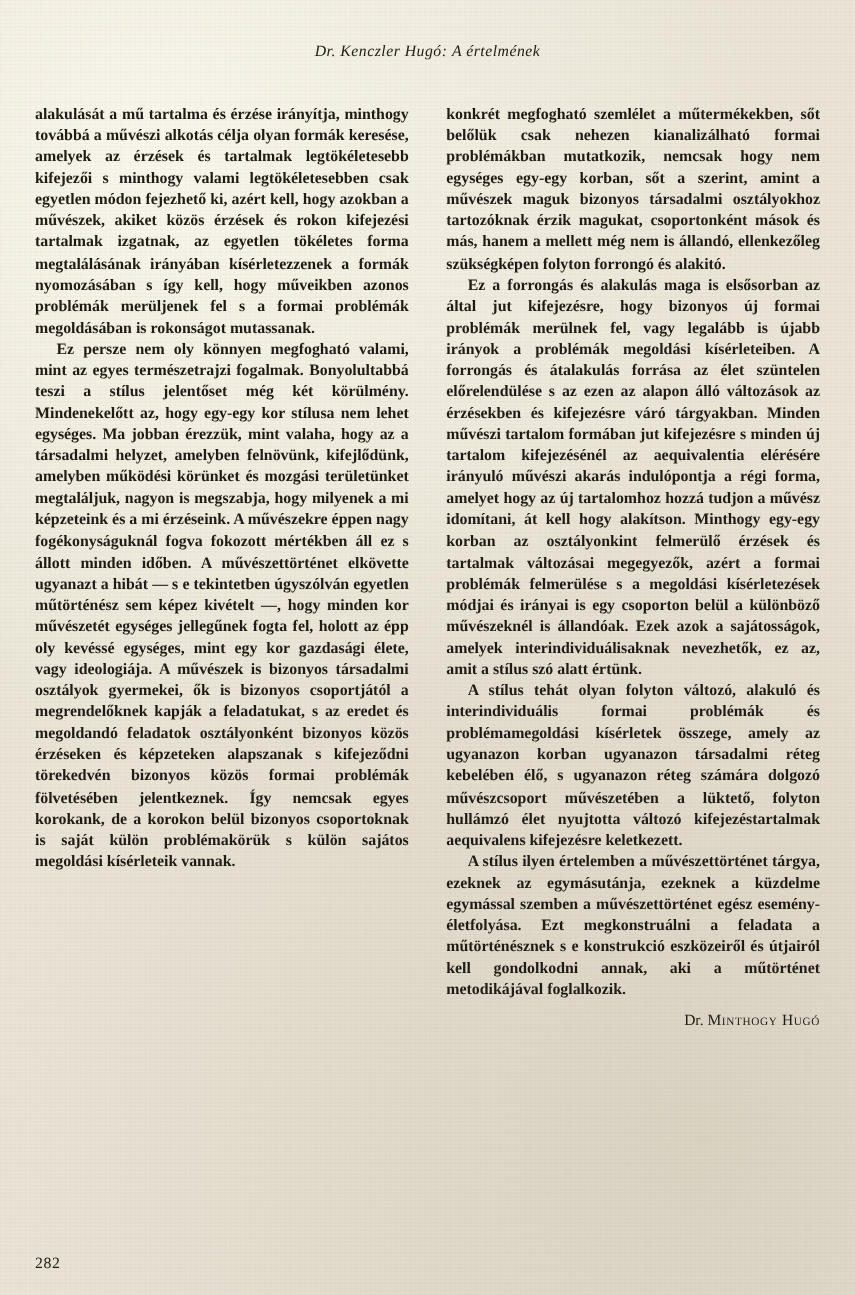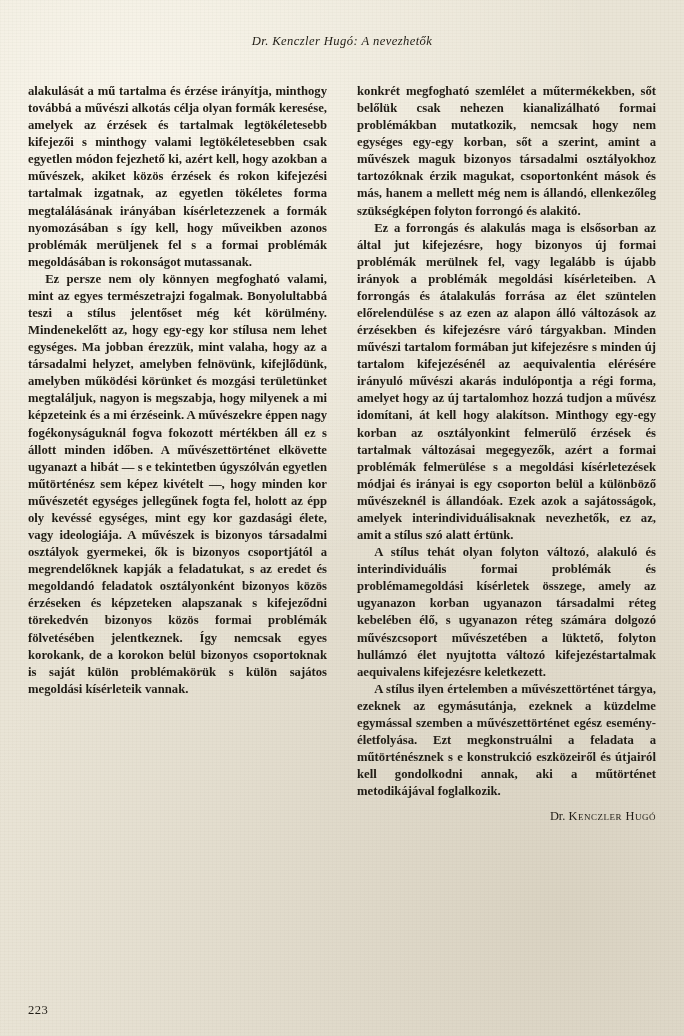--- a/index.html
+++ b/index.html
@@ -97,36 +97,36 @@
   }
 </style>
 </head>
 <body>
 
 <div class="page">
   <div class="paper-grain"></div>
   <div class="content">
     <div class="page-body">
       <div class="running-head">
-        <span>Dr. Kenczler Hugó</span><span>:</span>&nbsp;<span>A nevezhetők</span>
+        <span>Dr. Kenczler Hugó</span><span>:</span>&nbsp;<span>A értelmének</span>
       </div>
 
       <div class="columns">
         <div class="col">
           <p class="para first">alakulását a mű tartalma és érzése irányítja, minthogy továbbá a művészi alkotás célja olyan formák keresése, amelyek az érzések és tartalmak legtökéletesebb kifejezői s minthogy valami legtökéletesebben csak egyetlen módon fejezhető ki, azért kell, hogy azokban a művészek, akiket közös érzések és rokon kifejezési tartalmak izgatnak, az egyetlen tökéletes forma megtalálásának irányában kísérletezzenek a formák nyomozásában s így kell, hogy műveikben azonos problémák merüljenek fel s a formai problémák megoldásában is rokonságot mutassanak.</p>
           <p class="para">Ez persze nem oly könnyen megfogható valami, mint az egyes természetrajzi fogalmak. Bonyolultabbá teszi a stílus jelentőset még két körülmény. Mindenekelőtt az, hogy egy-egy kor stílusa nem lehet egységes. Ma jobban érezzük, mint valaha, hogy az a társadalmi helyzet, amelyben felnövünk, kifejlődünk, amelyben működési körünket és mozgási területünket megtaláljuk, nagyon is megszabja, hogy milyenek a mi képzeteink és a mi érzéseink. A művészekre éppen nagy fogékonyságuknál fogva fokozott mértékben áll ez s állott minden időben. A művészettörténet elkövette ugyanazt a hibát — s e tekintetben úgyszólván egyetlen műtörténész sem képez kivételt —, hogy minden kor művészetét egységes jellegűnek fogta fel, holott az épp oly kevéssé egységes, mint egy kor gazdasági élete, vagy ideologiája. A művészek is bizonyos társadalmi osztályok gyermekei, ők is bizonyos csoportjától a megrendelőknek kapják a feladatukat, s az eredet és megoldandó feladatok osztályonként bizonyos közös érzéseken és képzeteken alapszanak s kifejeződni törekedvén bizonyos közös formai problémák fölvetésében jelentkeznek. Így nemcsak egyes korokank, de a korokon belül bizonyos csoportoknak is saját külön problémakörük s külön sajátos megoldási kísérleteik vannak.</p>
         </div>
         <div class="col">
           <p class="para first">konkrét megfogható szemlélet a műtermékekben, sőt belőlük csak nehezen kianalizálható formai problémákban mutatkozik, nemcsak hogy nem egységes egy-egy korban, sőt a szerint, amint a művészek maguk bizonyos társadalmi osztályokhoz tartozóknak érzik magukat, csoportonként mások és más, hanem a mellett még nem is állandó, ellenkezőleg szükségképen folyton forrongó és alakitó.</p>
           <p class="para">Ez a forrongás és alakulás maga is elsősorban az által jut kifejezésre, hogy bizonyos új formai problémák merülnek fel, vagy legalább is újabb irányok a problémák megoldási kísérleteiben. A forrongás és átalakulás forrása az élet szüntelen előrelendülése s az ezen az alapon álló változások az érzésekben és kifejezésre váró tárgyakban. Minden művészi tartalom formában jut kifejezésre s minden új tartalom kifejezésénél az aequivalentia elérésére irányuló művészi akarás indulópontja a régi forma, amelyet hogy az új tartalomhoz hozzá tudjon a művész idomítani, át kell hogy alakítson. Minthogy egy-egy korban az osztályonkint felmerülő érzések és tartalmak változásai megegyezők, azért a formai problémák felmerülése s a megoldási kísérletezések módjai és irányai is egy csoporton belül a különböző művészeknél is állandóak. Ezek azok a sajátosságok, amelyek interindividuálisaknak nevezhetők, ez az, amit a stílus szó alatt értünk.</p>
           <p class="para">A stílus tehát olyan folyton változó, alakuló és interindividuális formai problémák és problémamegoldási kísérletek összege, amely az ugyanazon korban ugyanazon társadalmi réteg kebelében élő, s ugyanazon réteg számára dolgozó művészcsoport művészetében a lüktető, folyton hullámzó élet nyujtotta változó kifejezéstartalmak aequivalens kifejezésre keletkezett.</p>
           <p class="para">A stílus ilyen értelemben a művészettörténet tárgya, ezeknek az egymásutánja, ezeknek a küzdelme egymással szemben a művészettörténet egész esemény-életfolyása. Ezt megkonstruálni a feladata a műtörténésznek s e konstrukció eszközeiről és útjairól kell gondolkodni annak, aki a műtörténet metodikájával foglalkozik.</p>
           <div class="signature">
             <span>Dr.</span>
-            <span class="smallcaps">Kenczler Hugó</span>
+            <span class="smallcaps">Minthogy Hugó</span>
           </div>
         </div>
       </div>
 
-      <div class="folio">223</div>
+      <div class="folio">282</div>
     </div>
   </div>
 </div>
 
 </body></html>

